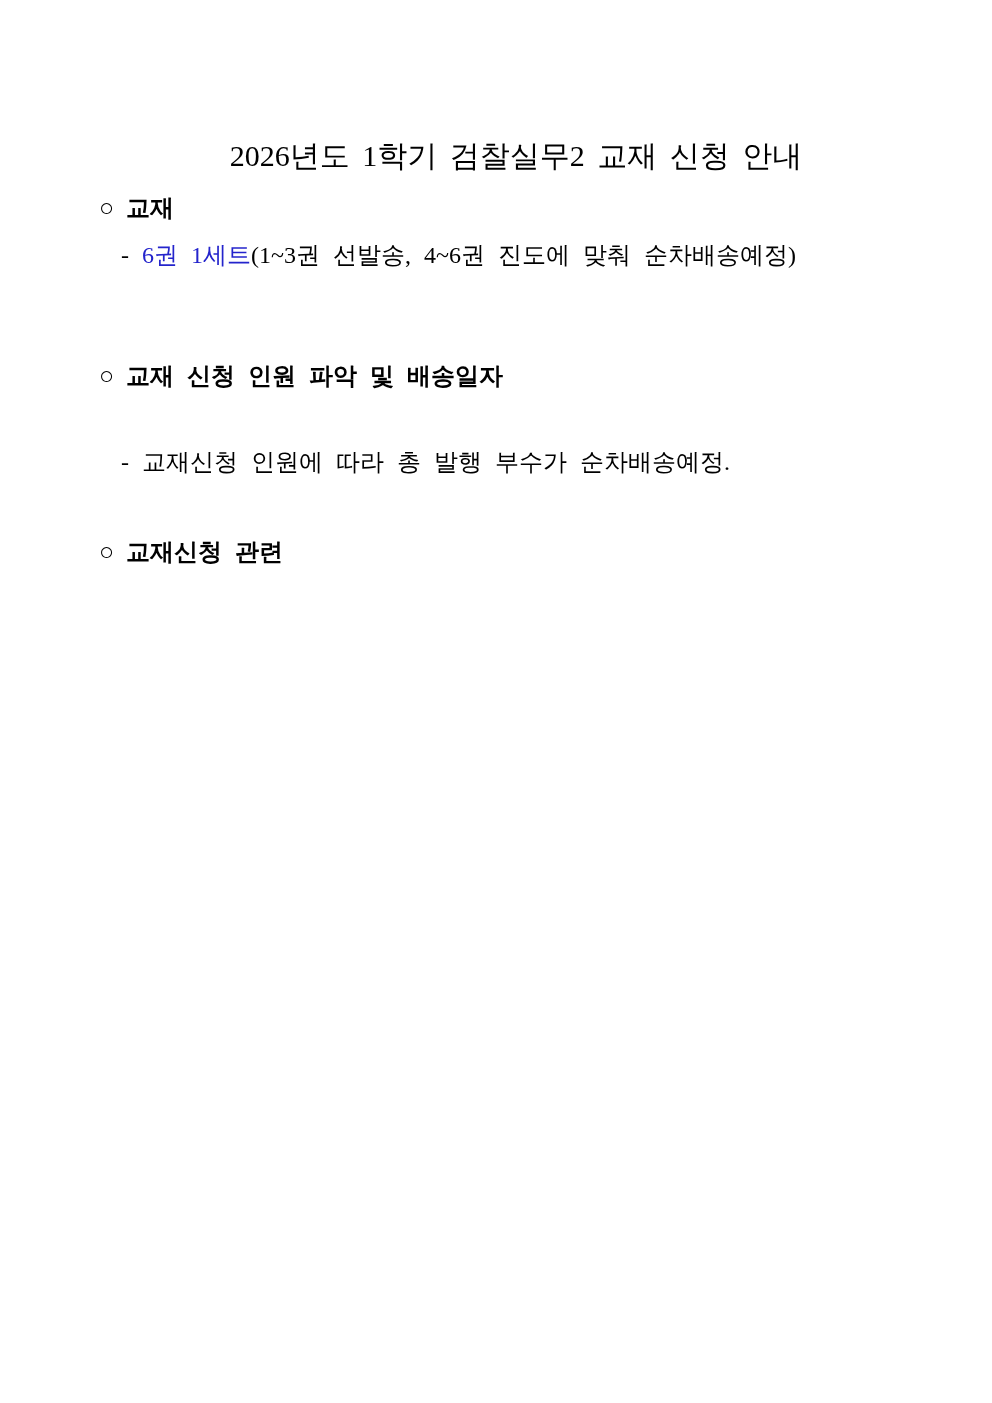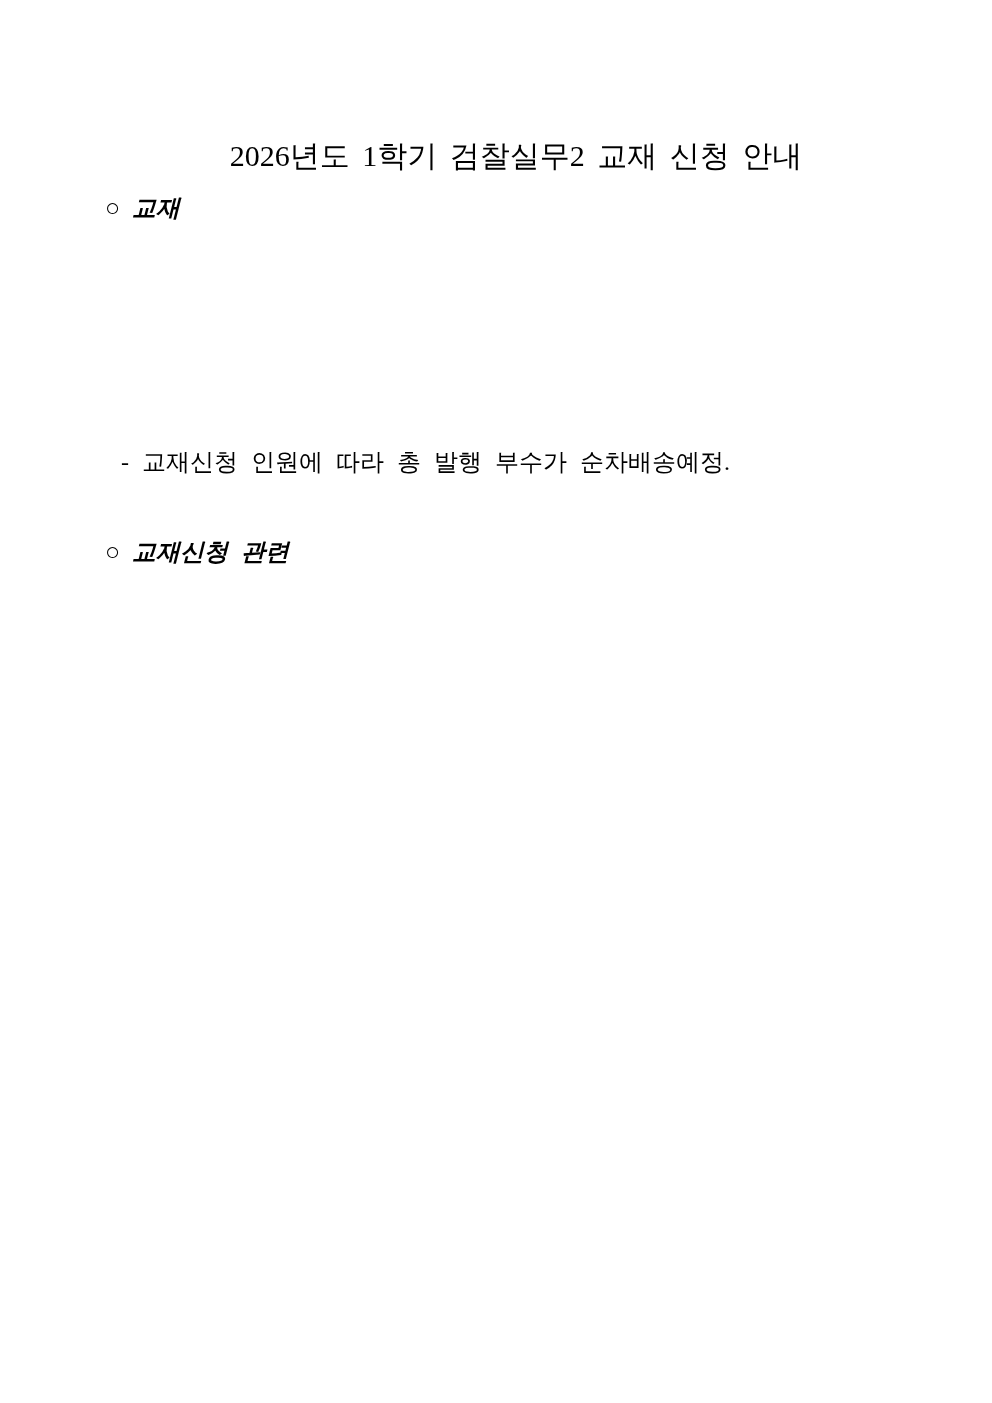--- a/index.html
+++ b/index.html
@@ -28,23 +28,22 @@
     padding-left:20px;
   }
   .row{
     position:absolute;
     white-space:nowrap;
     font-size:24px;
     line-height:30px;
     word-spacing:7px;
   }
   .heading{
-    left:105px;
+    left:99px;
     font-weight:bold;
-    font-style:italic;
   }
   .heading .bullet{
     display:inline-block;
     font-weight:normal;
     font-size:25px;
     margin-right:12px;
     vertical-align:baseline;
   }
   .item{
     left:121px;
@@ -57,22 +56,28 @@
 <body>
 
 <div class="page">
 
   <h1 class="title">2026년도 1학기 검찰실무2 교재 신청 안내</h1>
 
   <div class="row heading" style="top:193px">
     <span class="bullet">○</span><span>교재</span>
   </div>
 
+  <div class="row item" style="top:240px">
+    <span>- </span><span class="hl">6권 1세트</span><span>(1~3권 선발송, 4~6권 진도에 맞춰 순차배송예정)</span>
+  </div>
 
 
+  <div class="row heading" style="top:361px">
+    <span class="bullet">○</span><span>교재 신청 인원 파악 및 배송일자</span>
+  </div>
 
 
   <div class="row item" style="top:447px">
     <span>- 교재신청 인원에 따라 총 발행 부수가 순차배송예정.</span>
   </div>
 
   <div class="row heading" style="top:537px">
     <span class="bullet">○</span><span>교재신청 관련</span>
   </div>
 

